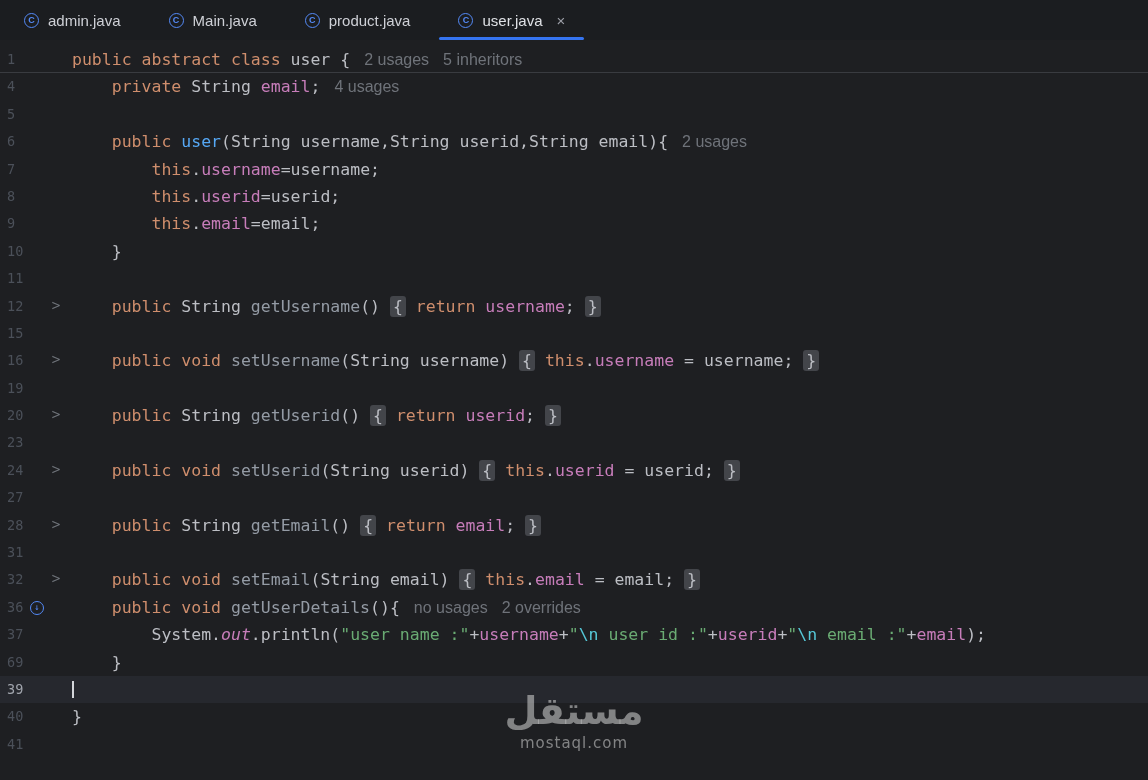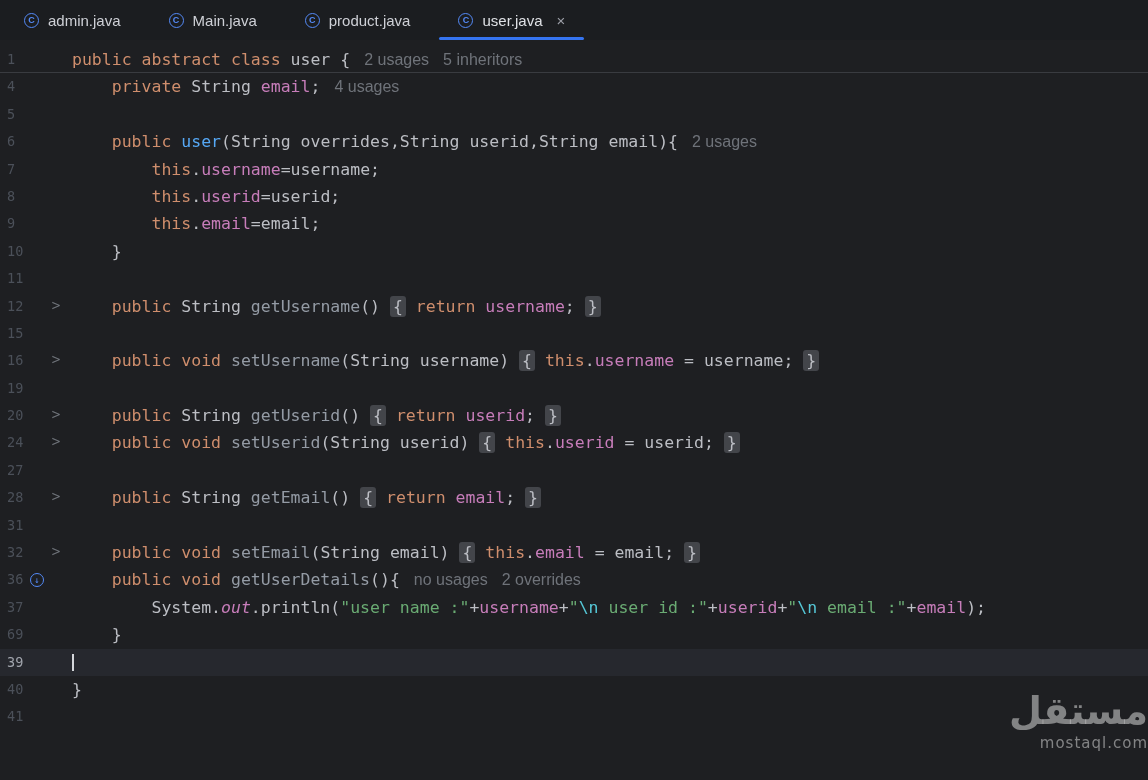--- a/index.html
+++ b/index.html
@@ -27,21 +27,21 @@
   .foldarrow{color:var(--hint);font-size:12px;font-family:"DejaVu Sans",sans-serif;transform:scaleY(1.15)}
   .ovr{margin-right:auto;width:14px;height:14px;border:1.4px solid var(--icon_blue);border-radius:50%;
           color:var(--icon_blue);font-size:9px;display:flex;align-items:center;justify-content:center;line-height:1}
   .code{flex:1;white-space:pre}
   .t-kw{color:var(--kw)} .t-plain{color:var(--plain)} .t-field{color:var(--field)}
   .t-mdecl{color:var(--mdecl)} .t-mgray{color:var(--mgray)} .t-str{color:var(--str)} .t-esc{color:var(--esc)}
   .t-sfield{color:var(--field);font-style:italic}
   .t-fold{background:var(--fold_bg);border-radius:3px;padding:1px 3px;color:var(--plain)}
   .hint{font-family:Liberation Sans, sans-serif;font-size:16px;color:var(--hint);margin-left:14px}
   .caret{display:inline-block;width:2px;height:17px;background:var(--caret);vertical-align:-3px}
-  .watermark{position:absolute;left:0;right:0;top:690px;text-align:right;pointer-events:none;
+  .watermark{position:absolute;left:0;right:0;top:690px;text-align:center;pointer-events:none;
           font-family:"DejaVu Sans",sans-serif}
   .wm-ar{font-size:38px;font-weight:bold;color:var(--watermark);line-height:1.15}
   .wm-en{font-size:15px;color:var(--watermark);letter-spacing:1px}
 </style>
 </head>
 <body>
 
 <div class="app">
   <div class="tabbar">
       <div class="tab">
@@ -60,31 +60,32 @@
         <span class="classicon">C</span>
         <span>user.java</span>
         <span class="tabclose">×</span>
       </div>
     </div>
   <div class="editor">
     <div>
         <div class="line sticky"><span class="gutter"><span class="lnum">1</span><span class="gmark"></span></span><span class="code"><span class="t-kw">public </span><span class="t-kw">abstract </span><span class="t-kw">class </span><span class="t-plain">user </span><span class="t-plain">{</span><span class="hint">2 usages</span><span class="hint">5 inheritors</span></span></div>
         <div class="line"><span class="gutter"><span class="lnum">4</span><span class="gmark"></span></span><span class="code"><span class="t-plain">    </span><span class="t-kw">private </span><span class="t-plain">String </span><span class="t-field">email</span><span class="t-plain">;</span><span class="hint">4 usages</span></span></div>
         <div class="line"><span class="gutter"><span class="lnum">5</span><span class="gmark"></span></span><span class="code"></span></div>
-        <div class="line"><span class="gutter"><span class="lnum">6</span><span class="gmark"></span></span><span class="code"><span class="t-plain">    </span><span class="t-kw">public </span><span class="t-mdecl">user</span><span class="t-plain">(String overrides,String userid,String email){</span><span class="hint">2 usages</span></span></div>
+        <div class="line"><span class="gutter"><span class="lnum">6</span><span class="gmark"></span></span><span class="code"><span class="t-plain">    </span><span class="t-kw">public </span><span class="t-mdecl">user</span><span class="t-plain">(String username,String userid,String email){</span><span class="hint">2 usages</span></span></div>
         <div class="line"><span class="gutter"><span class="lnum">7</span><span class="gmark"></span></span><span class="code"><span class="t-plain">        </span><span class="t-kw">this</span><span class="t-plain">.</span><span class="t-field">username</span><span class="t-plain">=username;</span></span></div>
         <div class="line"><span class="gutter"><span class="lnum">8</span><span class="gmark"></span></span><span class="code"><span class="t-plain">        </span><span class="t-kw">this</span><span class="t-plain">.</span><span class="t-field">userid</span><span class="t-plain">=userid;</span></span></div>
         <div class="line"><span class="gutter"><span class="lnum">9</span><span class="gmark"></span></span><span class="code"><span class="t-plain">        </span><span class="t-kw">this</span><span class="t-plain">.</span><span class="t-field">email</span><span class="t-plain">=email;</span></span></div>
         <div class="line"><span class="gutter"><span class="lnum">10</span><span class="gmark"></span></span><span class="code"><span class="t-plain">    }</span></span></div>
         <div class="line"><span class="gutter"><span class="lnum">11</span><span class="gmark"></span></span><span class="code"></span></div>
         <div class="line"><span class="gutter"><span class="lnum">12</span><span class="gmark"><span class="foldarrow">&gt;</span></span></span><span class="code"><span class="t-plain">    </span><span class="t-kw">public </span><span class="t-plain">String </span><span class="t-mgray">getUsername</span><span class="t-plain">() </span><span class="t-fold">{</span><span class="t-plain"> </span><span class="t-kw">return </span><span class="t-field">username</span><span class="t-plain">; </span><span class="t-fold">}</span></span></div>
         <div class="line"><span class="gutter"><span class="lnum">15</span><span class="gmark"></span></span><span class="code"></span></div>
         <div class="line"><span class="gutter"><span class="lnum">16</span><span class="gmark"><span class="foldarrow">&gt;</span></span></span><span class="code"><span class="t-plain">    </span><span class="t-kw">public </span><span class="t-kw">void </span><span class="t-mgray">setUsername</span><span class="t-plain">(String username) </span><span class="t-fold">{</span><span class="t-plain"> </span><span class="t-kw">this</span><span class="t-plain">.</span><span class="t-field">username</span><span class="t-plain"> = username; </span><span class="t-fold">}</span></span></div>
         <div class="line"><span class="gutter"><span class="lnum">19</span><span class="gmark"></span></span><span class="code"></span></div>
         <div class="line"><span class="gutter"><span class="lnum">20</span><span class="gmark"><span class="foldarrow">&gt;</span></span></span><span class="code"><span class="t-plain">    </span><span class="t-kw">public </span><span class="t-plain">String </span><span class="t-mgray">getUserid</span><span class="t-plain">() </span><span class="t-fold">{</span><span class="t-plain"> </span><span class="t-kw">return </span><span class="t-field">userid</span><span class="t-plain">; </span><span class="t-fold">}</span></span></div>
+        <div class="line"><span class="gutter"><span class="lnum">23</span><span class="gmark"></span></span><span class="code"></span></div>
         <div class="line"><span class="gutter"><span class="lnum">24</span><span class="gmark"><span class="foldarrow">&gt;</span></span></span><span class="code"><span class="t-plain">    </span><span class="t-kw">public </span><span class="t-kw">void </span><span class="t-mgray">setUserid</span><span class="t-plain">(String userid) </span><span class="t-fold">{</span><span class="t-plain"> </span><span class="t-kw">this</span><span class="t-plain">.</span><span class="t-field">userid</span><span class="t-plain"> = userid; </span><span class="t-fold">}</span></span></div>
         <div class="line"><span class="gutter"><span class="lnum">27</span><span class="gmark"></span></span><span class="code"></span></div>
         <div class="line"><span class="gutter"><span class="lnum">28</span><span class="gmark"><span class="foldarrow">&gt;</span></span></span><span class="code"><span class="t-plain">    </span><span class="t-kw">public </span><span class="t-plain">String </span><span class="t-mgray">getEmail</span><span class="t-plain">() </span><span class="t-fold">{</span><span class="t-plain"> </span><span class="t-kw">return </span><span class="t-field">email</span><span class="t-plain">; </span><span class="t-fold">}</span></span></div>
         <div class="line"><span class="gutter"><span class="lnum">31</span><span class="gmark"></span></span><span class="code"></span></div>
         <div class="line"><span class="gutter"><span class="lnum">32</span><span class="gmark"><span class="foldarrow">&gt;</span></span></span><span class="code"><span class="t-plain">    </span><span class="t-kw">public </span><span class="t-kw">void </span><span class="t-mgray">setEmail</span><span class="t-plain">(String email) </span><span class="t-fold">{</span><span class="t-plain"> </span><span class="t-kw">this</span><span class="t-plain">.</span><span class="t-field">email</span><span class="t-plain"> = email; </span><span class="t-fold">}</span></span></div>
         <div class="line"><span class="gutter"><span class="lnum">36</span><span class="gmark"><span class="ovr">↓</span></span></span><span class="code"><span class="t-plain">    </span><span class="t-kw">public </span><span class="t-kw">void </span><span class="t-mgray">getUserDetails</span><span class="t-plain">(){</span><span class="hint">no usages</span><span class="hint">2 overrides</span></span></div>
         <div class="line"><span class="gutter"><span class="lnum">37</span><span class="gmark"></span></span><span class="code"><span class="t-plain">        System.</span><span class="t-sfield">out</span><span class="t-plain">.println(</span><span class="t-str">"user name :"</span><span class="t-plain">+</span><span class="t-field">username</span><span class="t-plain">+</span><span class="t-str">"</span><span class="t-esc">\n</span><span class="t-str"> user id :"</span><span class="t-plain">+</span><span class="t-field">userid</span><span class="t-plain">+</span><span class="t-str">"</span><span class="t-esc">\n</span><span class="t-str"> email :"</span><span class="t-plain">+</span><span class="t-field">email</span><span class="t-plain">);</span></span></div>
         <div class="line"><span class="gutter"><span class="lnum">69</span><span class="gmark"></span></span><span class="code"><span class="t-plain">    }</span></span></div>
         <div class="line current"><span class="gutter"><span class="lnum">39</span><span class="gmark"></span></span><span class="code"><span class="caret"></span></span></div>
         <div class="line"><span class="gutter"><span class="lnum">40</span><span class="gmark"></span></span><span class="code"><span class="t-plain">}</span></span></div>

